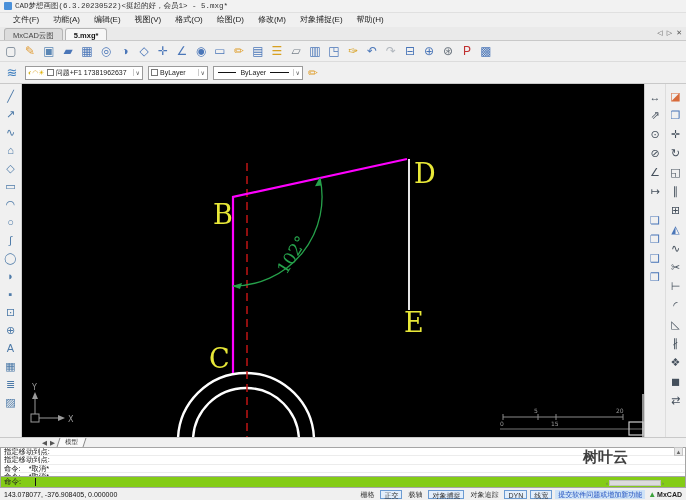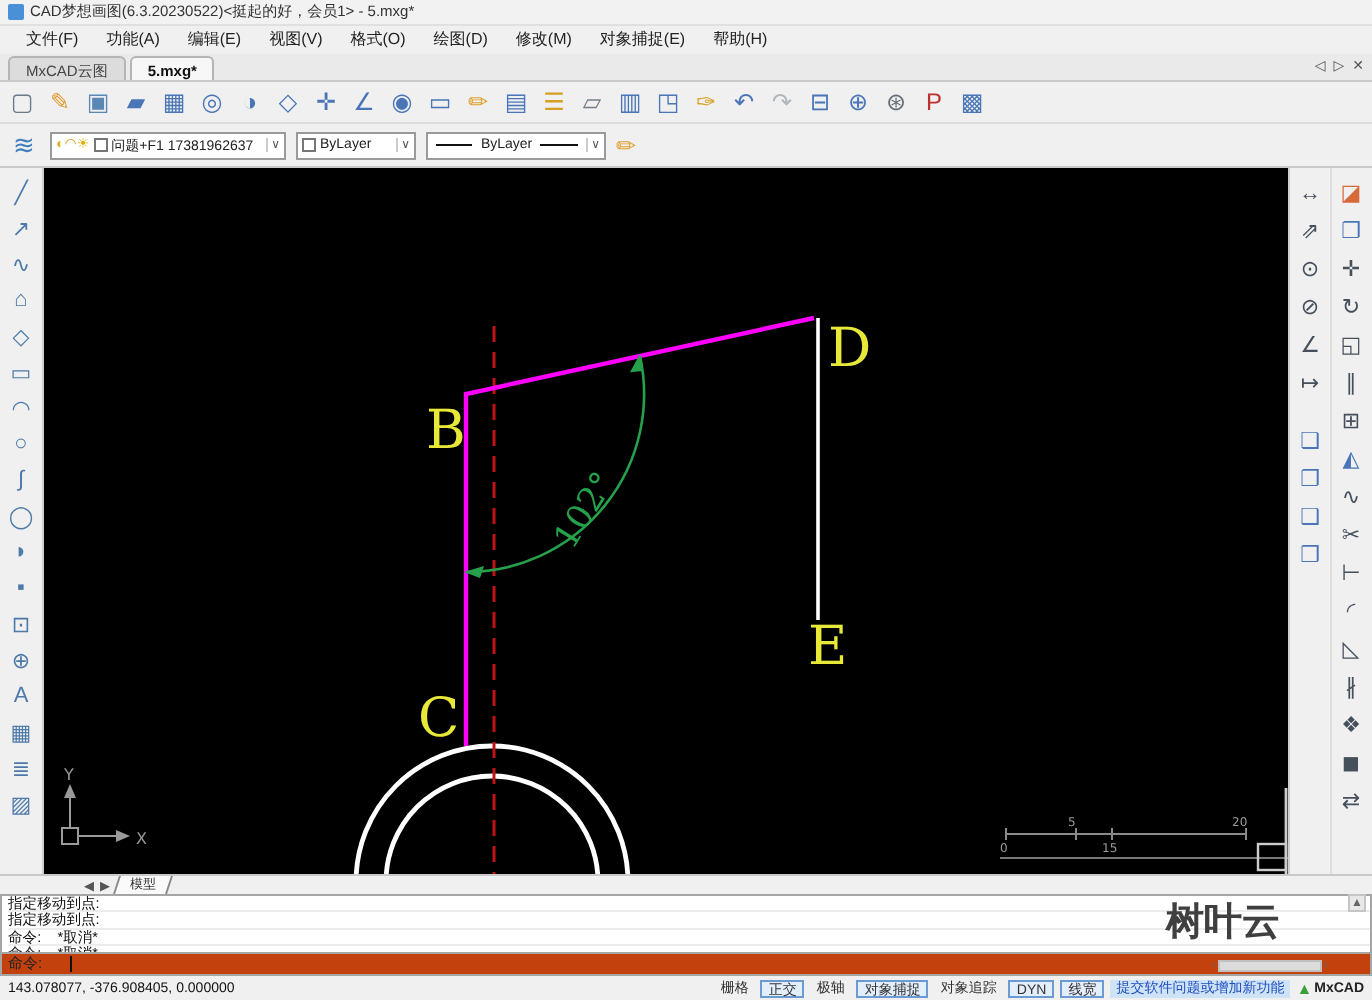--- a/index.html
+++ b/index.html
@@ -6,21 +6,21 @@
   html,body { width:686px; height:500px; overflow:hidden; }
   body {
     font-family:"Liberation Sans","DejaVu Sans",sans-serif;
     background:#f0f0f0; position:relative; font-size:8px; color:#222;
   }
   .band { position:absolute; left:0; width:686px; }
 
   
   .titlebar { top:0; height:13px; background:#f2f2f2; display:flex; align-items:center; padding-left:4px; gap:3px; border-bottom:1px solid #e0e0e0;}
   .appicon { width:8px; height:8px; background:#4a90d9; border-radius:1px; display:inline-block; }
-  .titletext { font-size:7.5px; color:#333; white-space:nowrap; }
+  .titletext { font-size:7.5px; color:#333; white-space:nowrap;font-family:Liberation Mono, monospace; }
 
   
   .menubar { top:13px; height:14px; display:flex; align-items:center; padding-left:6px; background:#f0f0f0; }
   .menu-item { padding:0 7px; font-size:8px; color:#222; height:12px; line-height:12px; cursor:default; }
 
   
   .tabbar { top:27px; height:14px; background:#eaeaea; border-bottom:1px solid #c9c9c9; display:flex; align-items:flex-end; padding-left:4px; }
   .tab { font-size:7.5px; padding:1px 8px; border:1px solid #b5b5b5; border-bottom:none; border-radius:3px 3px 0 0; background:#dcdcdc; color:#444; margin-right:2px; height:12px; line-height:11px;}
   .tab.active { background:#f7f7f7; color:#111; font-weight:bold; }
   .tab-controls { position:absolute; right:4px; top:2px; display:flex; gap:4px; font-size:7px; color:#555; }
@@ -57,42 +57,42 @@
   
   .modelstrip { top:437px; height:10px; background:#f0f0f0; border-top:1px solid #c9c9c9; display:flex; align-items:center; font-size:6.5px; color:#333; padding-left:42px; gap:3px; }
   .mbtn { color:#555; cursor:default; }
   .modeltab { padding:0 6px; border-left:1px solid #888; border-right:1px solid #888; transform:skewX(-18deg); background:#fafafa; }
   .modeltab span { display:inline-block; transform:skewX(18deg); }
 
   
   .cmdhistory { top:447px; height:30px; background:#fff; border:1px solid #a5a5a5; padding-left:3px; overflow:hidden; }
   .cmdline { font-size:7.3px; line-height:7.4px; color:#111; border-bottom:1px solid #ececec; white-space:pre; }
   .vscroll-up { position:absolute; right:3px; top:447px; width:9px; height:9px; font-size:6px; color:#666; text-align:center; line-height:9px; background:#e8e8e8; border:1px solid #c5c5c5; }
-  .cmdinput { top:477px; height:11px; background:#c2410c; border:1px solid #a5a5a5; border-top:none; display:flex; align-items:center; padding-left:3px; font-size:7.5px;gap:12px; }
+  .cmdinput { top:477px; height:11px; background:#84cc16; border:1px solid #a5a5a5; border-top:none; display:flex; align-items:center; padding-left:3px; font-size:7.5px;gap:12px; }
   .caret { display:inline-block; width:1px; height:8px; background:#111; margin-left:2px; }
   .hscroll { position:absolute; right:22px; top:479px; width:58px; height:8px; display:flex; align-items:center; gap:1px; font-size:6px; color:#666; }
   .hscroll .track { flex:1; height:6px; background:#dcdcdc; border:1px solid #c0c0c0; }
 
   
   .statusbar { top:488px; height:12px; background:#f0f0f0; display:flex; align-items:center; padding:0 4px; font-size:7px; color:#222; }
   .coords { font-size:7px; color:#111; }
   .toggles { margin-left:auto; display:flex; align-items:center; gap:3px; }
   .toggle { padding:0 3px; height:9px; line-height:9px; color:#333; }
   .toggle.active { border:1px solid #6b9bd2; background:#e3eefb; }
   .fblink { background:#cfe3f7; color:#1f4fbf; padding:0 3px; height:9px; line-height:9px; }
   .brand { display:flex; align-items:center; gap:1px; font-weight:bold; color:#222; }
   .brandmark { color:#3aa13a; font-size:8px; }
 
   
   .watermark { position:absolute; left:583px; top:448px; display:flex; align-items:center; gap:5px; z-index:10; }
   .wm-box { width:54px; height:39px; background:#3a3a3a; border-radius:7px; display:flex; align-items:center; justify-content:center; }
   .wm-inner { width:40px; height:26px; border:3px solid #fff; border-radius:5px; position:relative; display:flex; align-items:flex-start; padding:1px 0 0 3px; }
   .wm-ai { color:#fff; font-weight:bold; font-size:11px; line-height:11px; }
   .wm-mt { position:absolute; right:1px; bottom:0; width:0; height:0; border-left:7px solid transparent; border-right:7px solid transparent; border-bottom:9px solid #fff; }
-  .wm-text { font-size:19px; font-weight:bold; color:#3f3f3f; white-space:nowrap; }
+  .wm-text { font-size:15px; font-weight:bold; color:#3f3f3f; white-space:nowrap; }
 </style>
 </head>
 <body>
 
 <div class="band titlebar">
   <span class="appicon"></span>
   <span class="titletext">CAD梦想画图(6.3.20230522)&lt;挺起的好，会员1&gt; - 5.mxg*</span>
 </div>
 
 <div class="band menubar">

